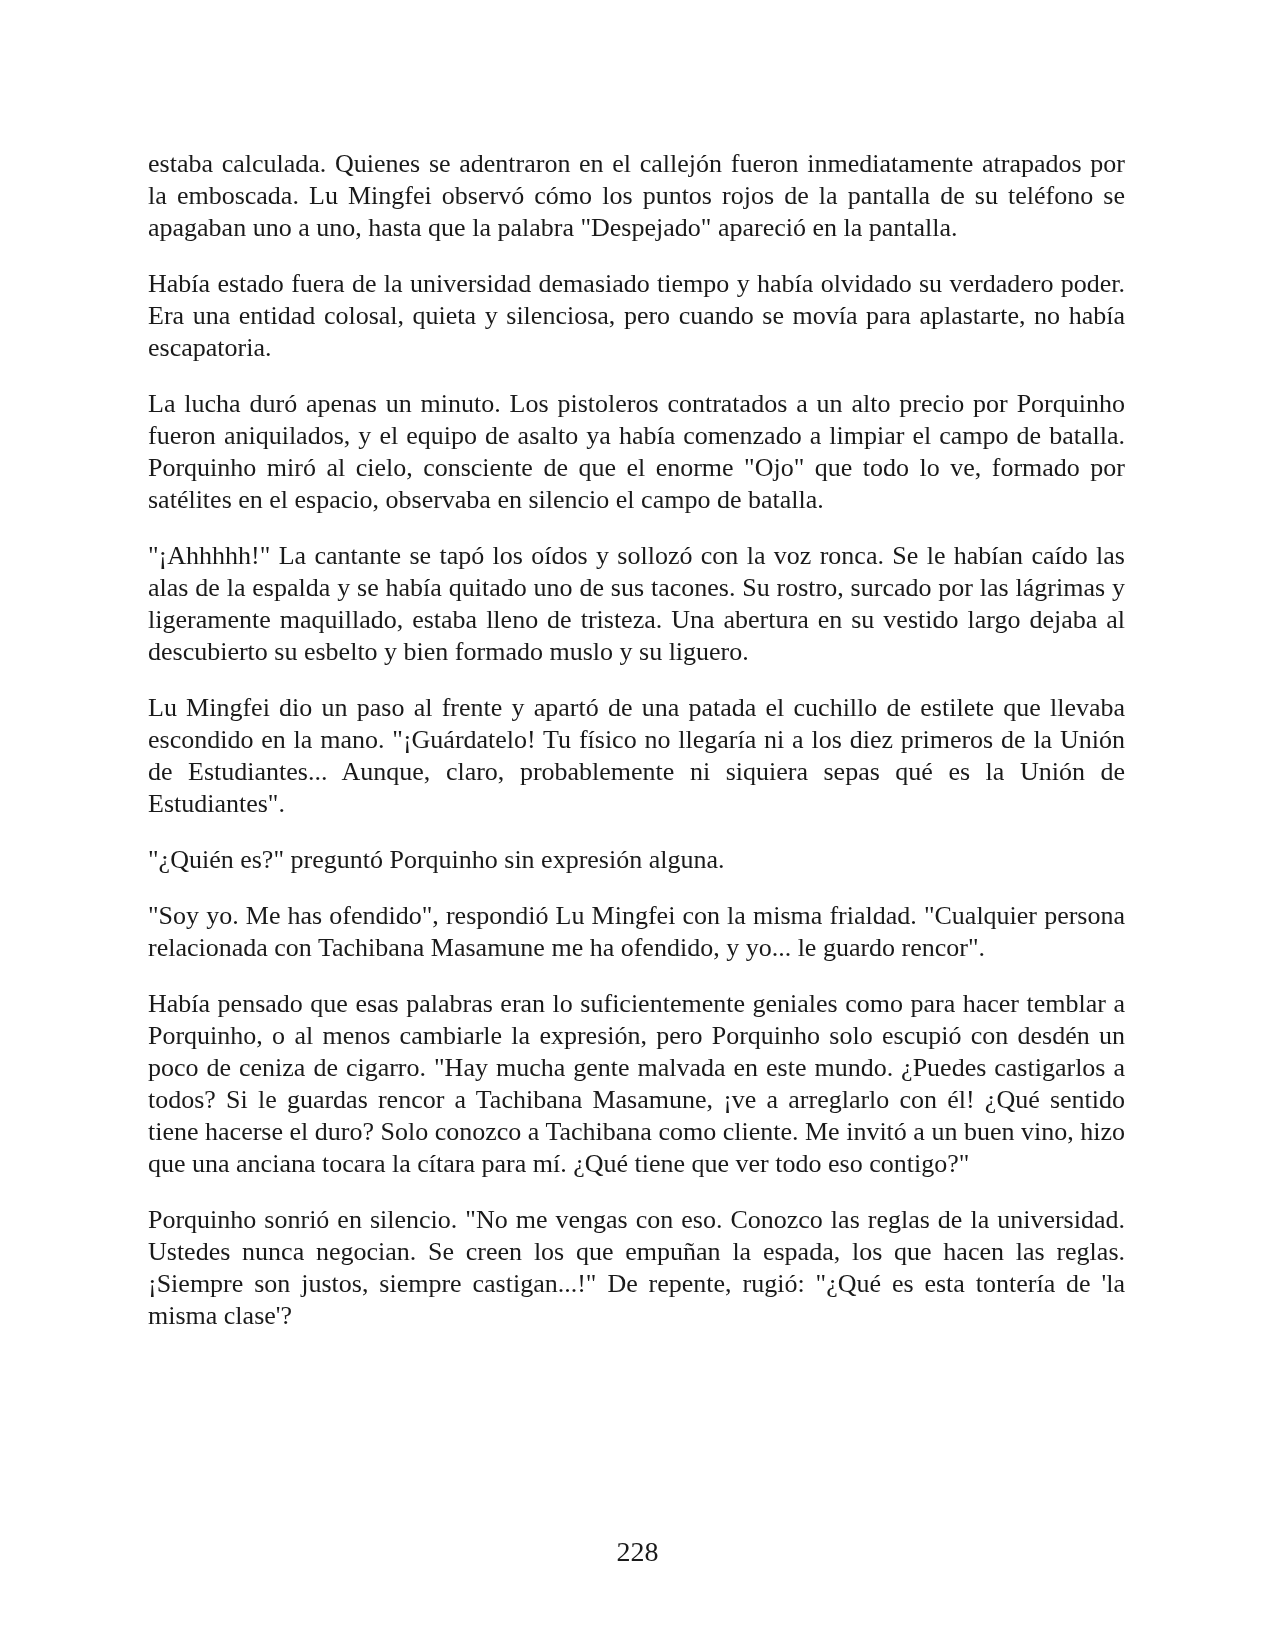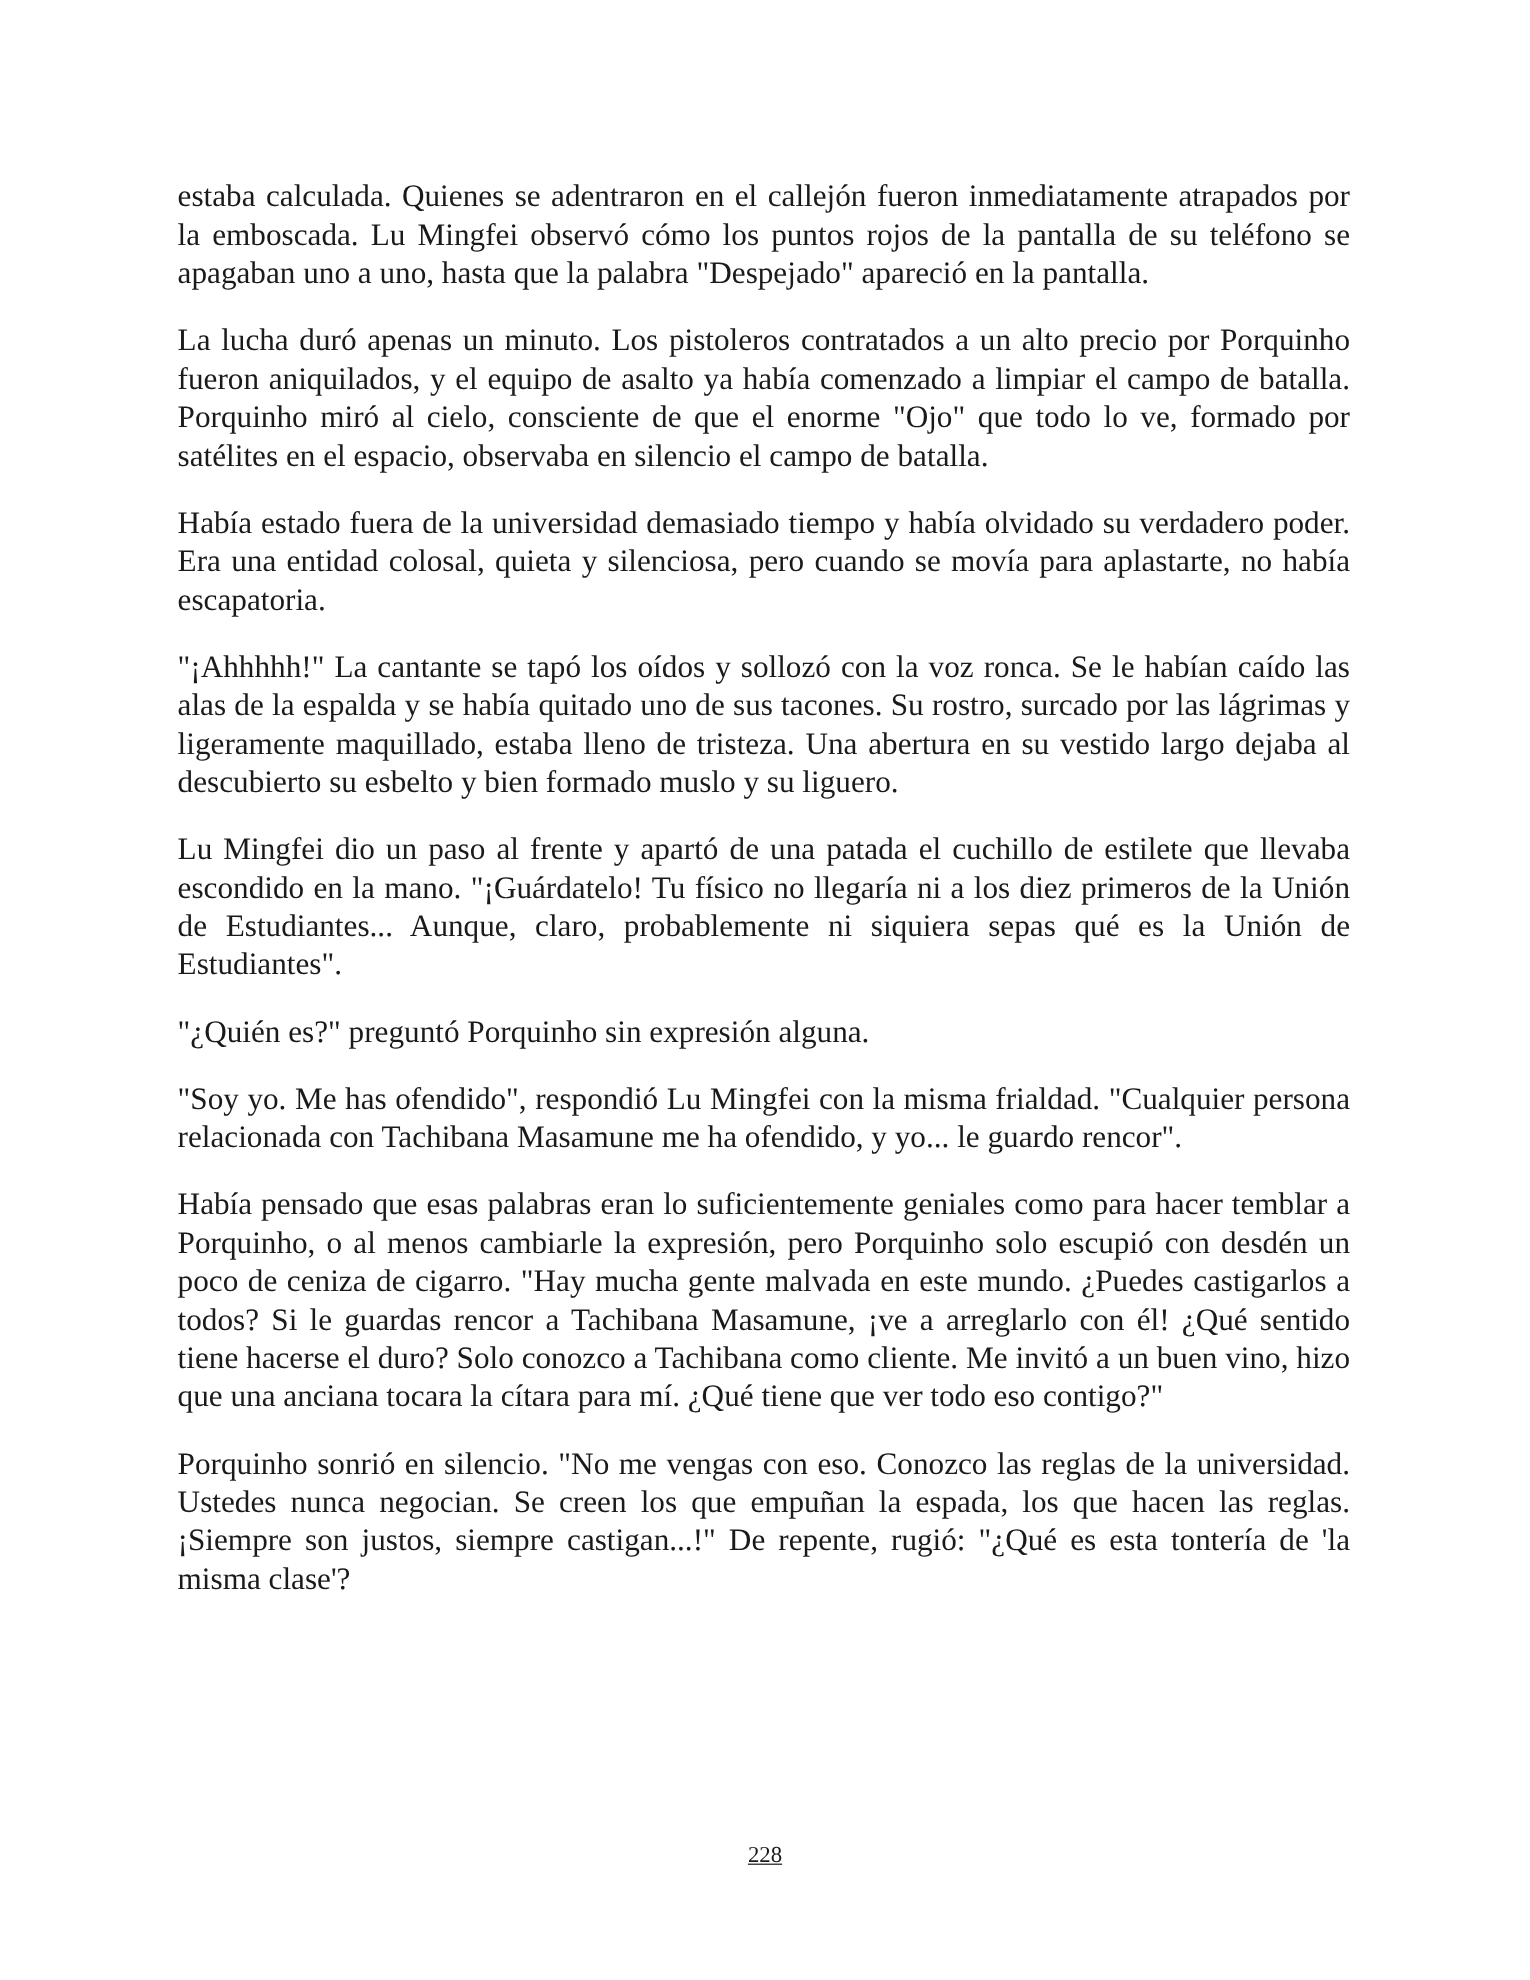--- a/index.html
+++ b/index.html
@@ -18,32 +18,31 @@
     margin: 0 0 24px 0;
     text-align: justify;
   }
   .page-number {
     position: absolute;
     left: 0;
     width: 1275px;
     top: 1536px;
     text-align: center;
     font-family: "Liberation Serif", "DejaVu Serif", serif;
-    font-size: 19px;
+    font-size: 28px;
     color: #1a1a1a;
-    text-decoration: underline;
   }
 </style>
 </head>
 <body>
 
 <div class="page">
   <p>estaba calculada. Quienes se adentraron en el callejón fueron inmediatamente atrapados por la emboscada. Lu Mingfei observó cómo los puntos rojos de la pantalla de su teléfono se apagaban uno a uno, hasta que la palabra "Despejado" apareció en la pantalla.</p>
+  <p>Había estado fuera de la universidad demasiado tiempo y había olvidado su verdadero poder. Era una entidad colosal, quieta y silenciosa, pero cuando se movía para aplastarte, no había escapatoria.</p>
   <p>La lucha duró apenas un minuto. Los pistoleros contratados a un alto precio por Porquinho fueron aniquilados, y el equipo de asalto ya había comenzado a limpiar el campo de batalla. Porquinho miró al cielo, consciente de que el enorme "Ojo" que todo lo ve, formado por satélites en el espacio, observaba en silencio el campo de batalla.</p>
-  <p>Había estado fuera de la universidad demasiado tiempo y había olvidado su verdadero poder. Era una entidad colosal, quieta y silenciosa, pero cuando se movía para aplastarte, no había escapatoria.</p>
   <p>"¡Ahhhhh!" La cantante se tapó los oídos y sollozó con la voz ronca. Se le habían caído las alas de la espalda y se había quitado uno de sus tacones. Su rostro, surcado por las lágrimas y ligeramente maquillado, estaba lleno de tristeza. Una abertura en su vestido largo dejaba al descubierto su esbelto y bien formado muslo y su liguero.</p>
   <p>Lu Mingfei dio un paso al frente y apartó de una patada el cuchillo de estilete que llevaba escondido en la mano. "¡Guárdatelo! Tu físico no llegaría ni a los diez primeros de la Unión de Estudiantes... Aunque, claro, probablemente ni siquiera sepas qué es la Unión de Estudiantes".</p>
   <p>"¿Quién es?" preguntó Porquinho sin expresión alguna.</p>
   <p>"Soy yo. Me has ofendido", respondió Lu Mingfei con la misma frialdad. "Cualquier persona relacionada con Tachibana Masamune me ha ofendido, y yo... le guardo rencor".</p>
   <p>Había pensado que esas palabras eran lo suficientemente geniales como para hacer temblar a Porquinho, o al menos cambiarle la expresión, pero Porquinho solo escupió con desdén un poco de ceniza de cigarro. "Hay mucha gente malvada en este mundo. ¿Puedes castigarlos a todos? Si le guardas rencor a Tachibana Masamune, ¡ve a arreglarlo con él! ¿Qué sentido tiene hacerse el duro? Solo conozco a Tachibana como cliente. Me invitó a un buen vino, hizo que una anciana tocara la cítara para mí. ¿Qué tiene que ver todo eso contigo?"</p>
   <p>Porquinho sonrió en silencio. "No me vengas con eso. Conozco las reglas de la universidad. Ustedes nunca negocian. Se creen los que empuñan la espada, los que hacen las reglas. ¡Siempre son justos, siempre castigan...!" De repente, rugió: "¿Qué es esta tontería de 'la misma clase'?</p>
 </div>
 
 <div class="page-number">228</div>
 

